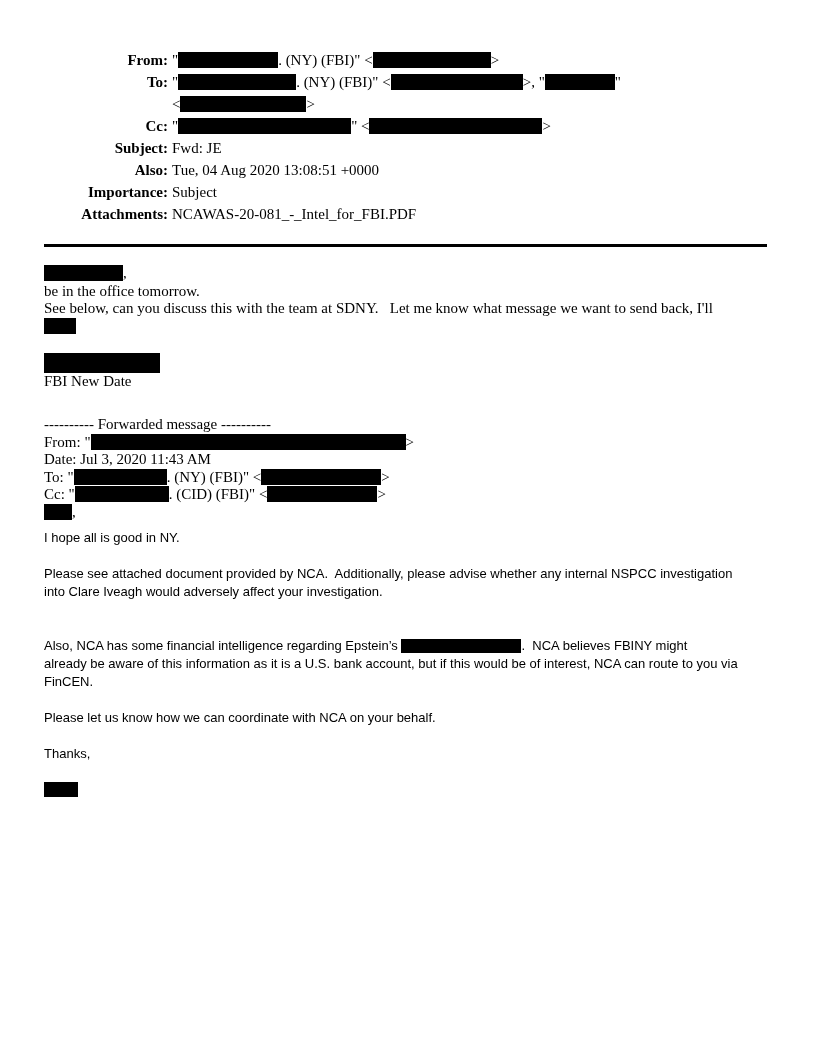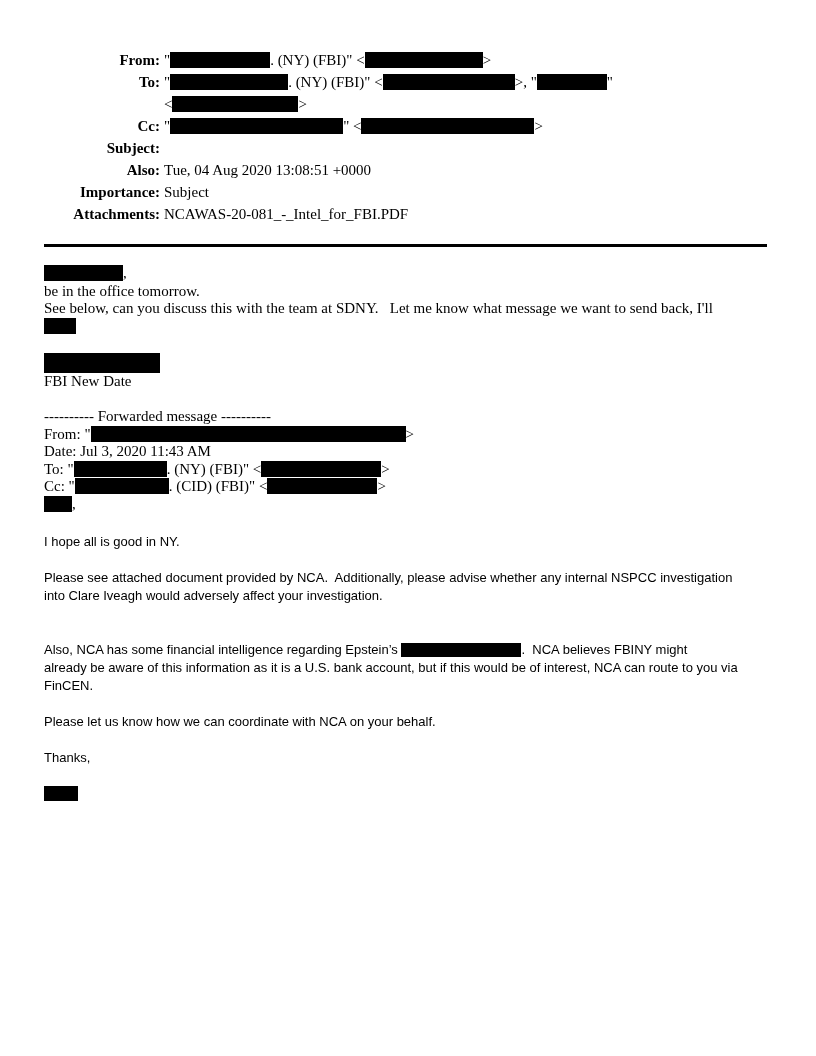--- a/index.html
+++ b/index.html
@@ -10,21 +10,21 @@
   .page {
     position: relative;
     width: 816px;
     height: 1056px;
     background: #ffffff;
     color: #000000;
     overflow: hidden;
   }
   
   .hdr {
-    padding: 49px 44px 0 0;
+    padding: 49px 44px 0 8px;
     font-family: "Liberation Serif", serif;
     font-size: 15px;
   }
   .hrow {
     display: grid;
     grid-template-columns: 160px 1fr;
     column-gap: 4px;
   }
   .hlabel {
     font-weight: 700;
@@ -43,22 +43,22 @@
   .sans {
     font-family: "Liberation Sans", sans-serif;
     font-size: 13px;
   }
   .sans .line { line-height: 18px; }
   .msg {
     margin-left: 44px;
     margin-right: 44px;
   }
   #message1 { margin-top: 18px; }
-  #forward  { }
-  #message2 { margin-top: 20px; }
+  #forward  { margin-top: 8px; }
+  #message2 { margin-top: 8px; }
   
   .rule {
     height: 3px;
     background: #000000;
     margin: 19px 49px 0 44px;
   }
   
   .redact {
     display: inline-block;
     background: #000000;
@@ -83,20 +83,23 @@
         </div>
       </div>
       <div class="hrow">
         <div class="hlabel">Cc:</div>
         <div class="hval">
           <div class="line"><span>"</span><span class="redact" style="width: 173px; height: 16px; vertical-align: -3px;"></span><span>" &lt;</span><span class="redact" style="width: 173px; height: 16px; vertical-align: -3px;"></span><span>&gt;</span></div>
         </div>
       </div>
       <div class="hrow">
         <div class="hlabel">Subject:</div>
+        <div class="hval">
+          <div class="line"><span>Fwd: JE</span></div>
+        </div>
       </div>
       <div class="hrow">
         <div class="hlabel">Also:</div>
         <div class="hval">
           <div class="line"><span>Tue, 04 Aug 2020 13:08:51 +0000</span></div>
         </div>
       </div>
       <div class="hrow">
         <div class="hlabel">Importance:</div>
         <div class="hval">

